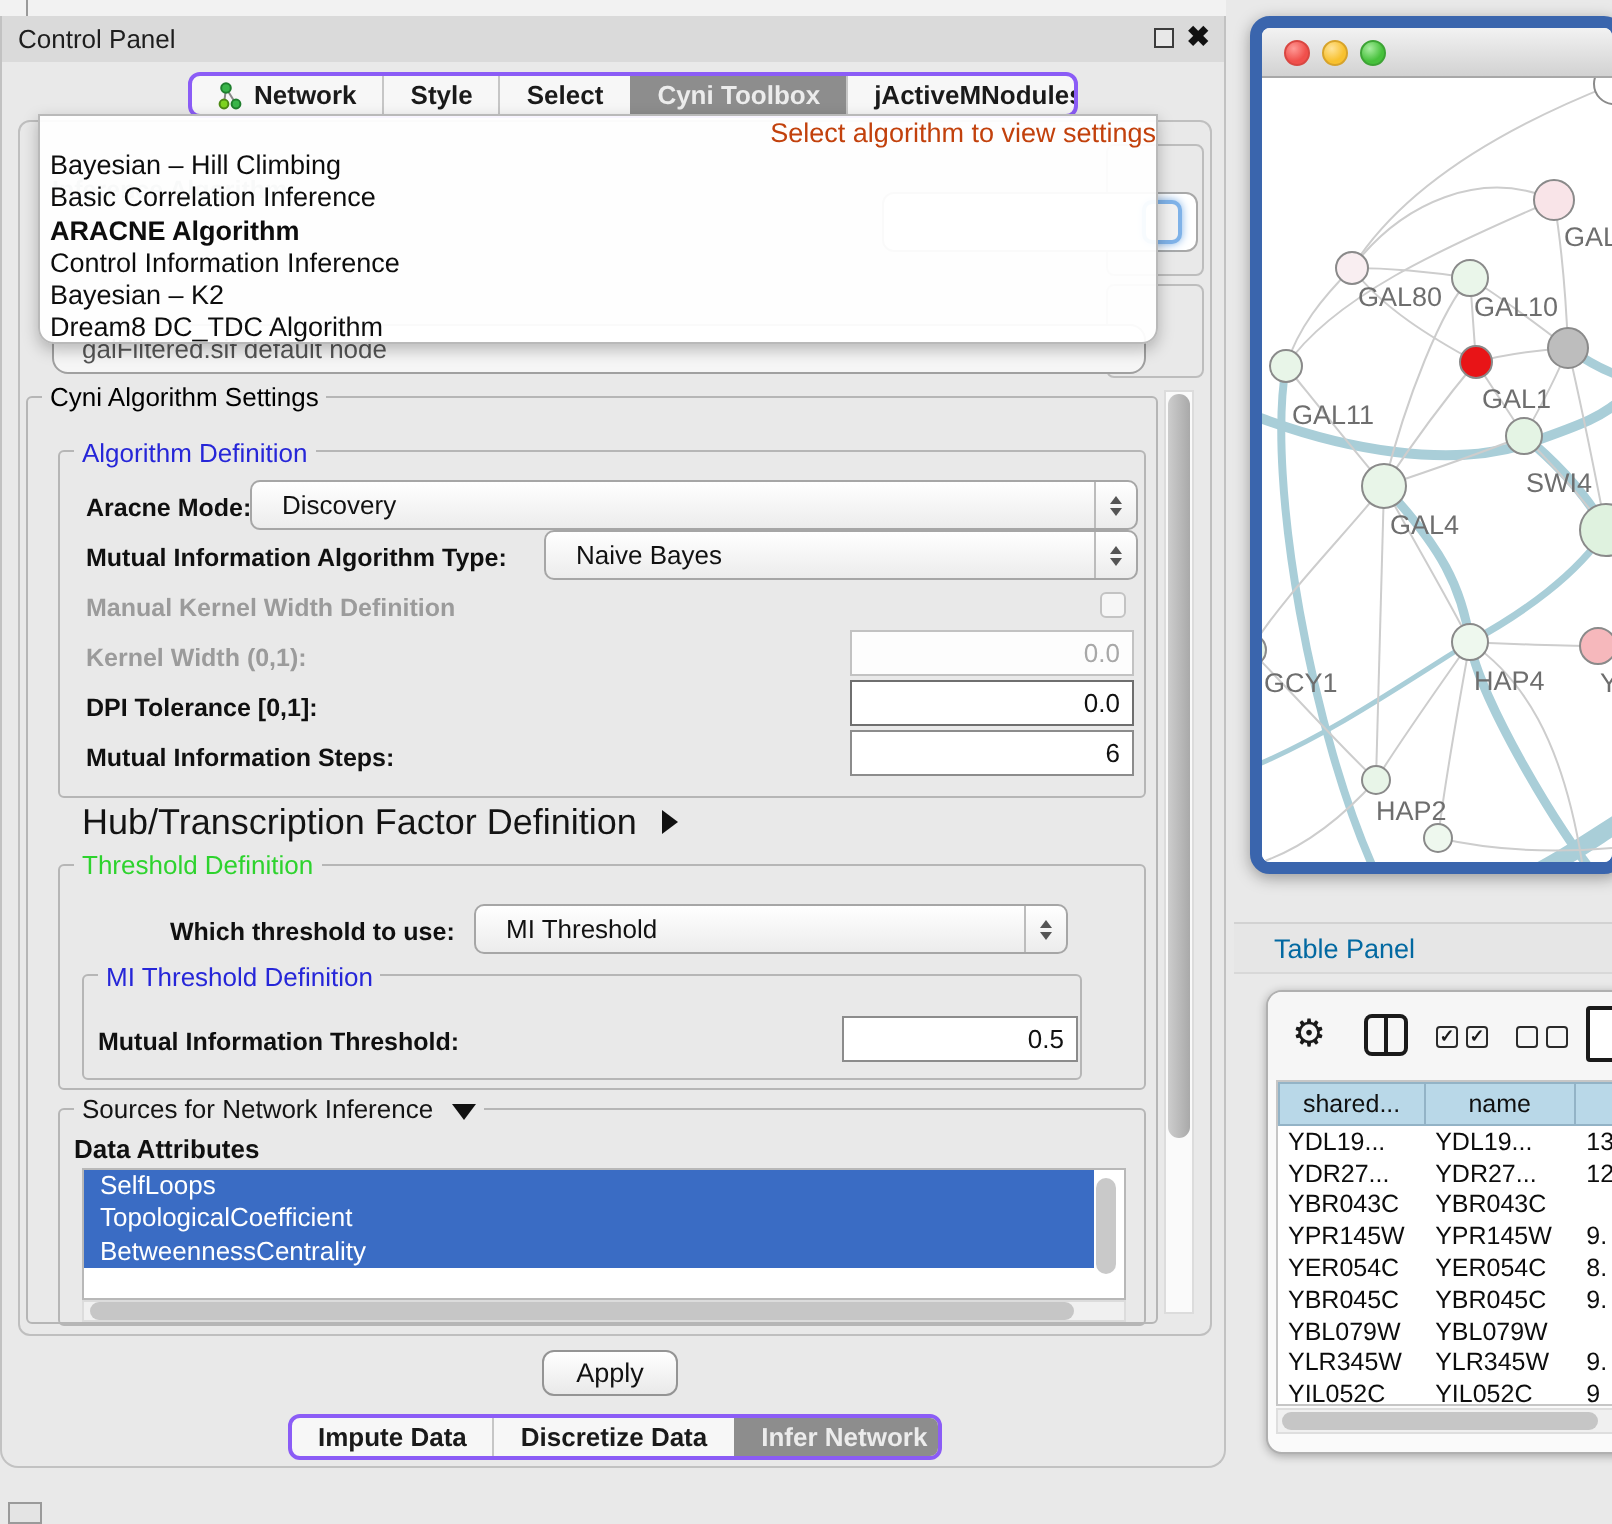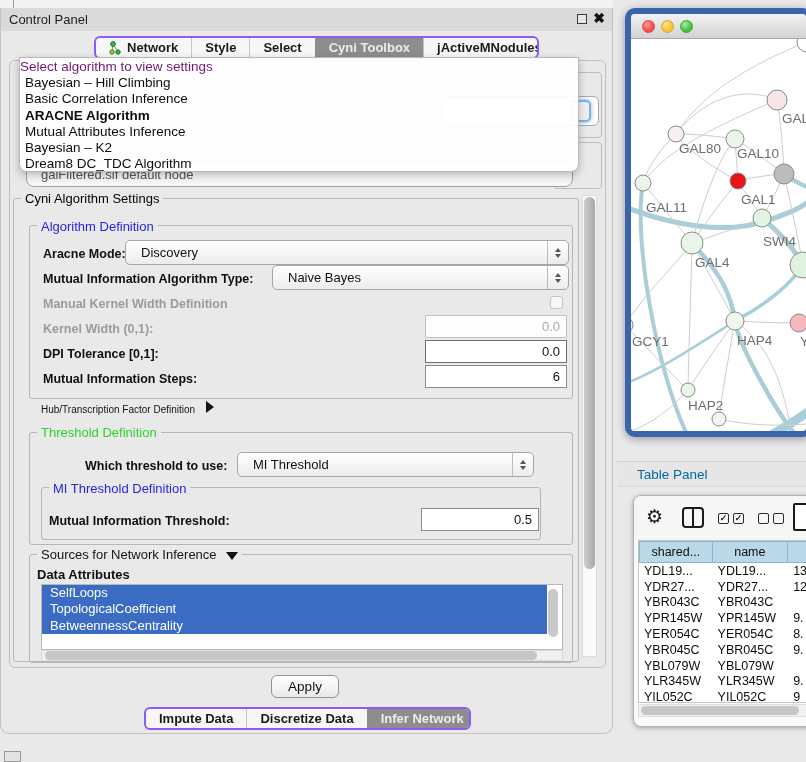--- a/index.html
+++ b/index.html
@@ -45,22 +45,22 @@
   #frag2{left:552px;top:134px;width:49px;height:47px;}
   #frag-field{left:440px;top:88px;width:158px;height:30px;background:#fff;
     border:1px solid #a8a8a8;border-radius:6px;z-index:4;}
   #frag-stepper{left:570px;top:92px;width:20px;height:22px;border-radius:5px;
     border:2px solid #7fb2e8;box-shadow:0 0 4px #7fb2e8;background:#f1f1f1;z-index:5;}
 
   
   #algo-popup{left:18px;top:49px;width:560px;height:115px;z-index:10;
     background:rgba(255,255,255,0.94);border:1px solid #b9b9b9;
     border-radius:0 0 8px 8px;box-shadow:0 3px 8px rgba(0,0,0,0.25);}
-  #algo-placeholder{height:17px;line-height:17px;text-align:left;
-    color:#701a75;font-size:13.5px;}
+  #algo-placeholder{height:17px;line-height:17px;text-align:right;
+    color:#c2410c;font-size:13.5px;}
   .algo-item{height:16.3px;line-height:16.3px;font-size:13.5px;color:#0d0d0d;padding-left:5px;}
   .algo-item.sel{font-weight:bold;}
 
   
   .group{border:1px solid #b6b6b6;border-radius:3px;}
   .legend{font-size:13px;background:#e9e9e9;padding:0 4px;white-space:nowrap;z-index:2;}
   .blue{color:var(--title-blue);} .green{color:var(--title-green);}
   .lbl{font-size:12.5px;font-weight:bold;color:#101010;white-space:nowrap;}
   .lbl.dis{color:#9b9b9b;}
   .combo{background:linear-gradient(#ffffff,#ececec);border:1px solid #a6a6a6;
@@ -192,21 +192,21 @@
   <div class="abs" id="ghost-combo">
     <span>galFiltered.sif default node</span>
   </div>
 
   <div class="abs" id="algo-popup">
     <div id="algo-placeholder">Select algorithm to view settings</div>
     <div id="algo-list">
         <div class="algo-item">Bayesian – Hill Climbing</div>
         <div class="algo-item">Basic Correlation Inference</div>
         <div class="algo-item sel">ARACNE Algorithm</div>
-        <div class="algo-item">Mutual Attributes Inference</div>
+        <div class="algo-item">Control Information Inference</div>
         <div class="algo-item">Bayesian – K2</div>
         <div class="algo-item">Dream8 DC_TDC Algorithm</div>
       </div>
   </div>
 
   <div class="abs" id="set-scroll"></div>
   <div class="abs" id="set-thumb"></div>
 
   <div class="abs group" style="left:12px;top:190px;width:566px;height:464px;"></div>
   <span class="abs legend" style="left:20px;top:183px;">Cyni Algorithm Settings</span>
@@ -243,21 +243,21 @@
   <span class="abs lbl" style="left:42px;top:339px;">DPI Tolerance [0,1]:</span>
   <div class="abs field" style="left:424px;top:332px;width:142px;height:23px;border-color:#6f6f6f;">
     <span>0.0</span>
   </div>
 
   <span class="abs lbl" style="left:42px;top:364px;">Mutual Information Steps:</span>
   <div class="abs field" style="left:424px;top:357px;width:142px;height:23px;">
     <span>6</span>
   </div>
 
-  <span class="abs" style="left:40px;top:393px;font-size:10px;color:#141414;">
+  <span class="abs" style="left:40px;top:393px;font-size:18px;color:#141414;">
     <span>Hub/Transcription Factor Definition</span>
     <span class="arrow-right"></span>
   </span>
 
   <div class="abs group" style="left:28px;top:424px;width:544px;height:113px;"></div>
   <span class="abs legend green" style="left:36px;top:417px;">Threshold Definition</span>
 
   <span class="abs lbl" style="left:84px;top:451px;">Which threshold to use:</span>
   <div class="abs combo" style="left:236px;top:444px;width:297px;height:25px;">
     <span>MI Threshold</span>

